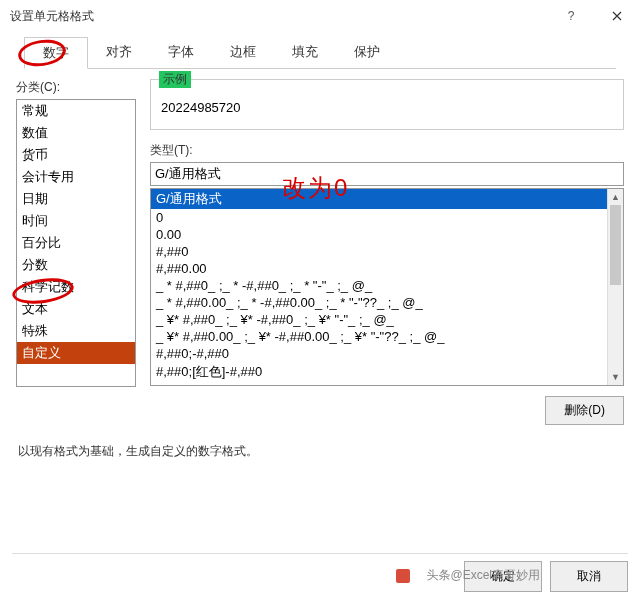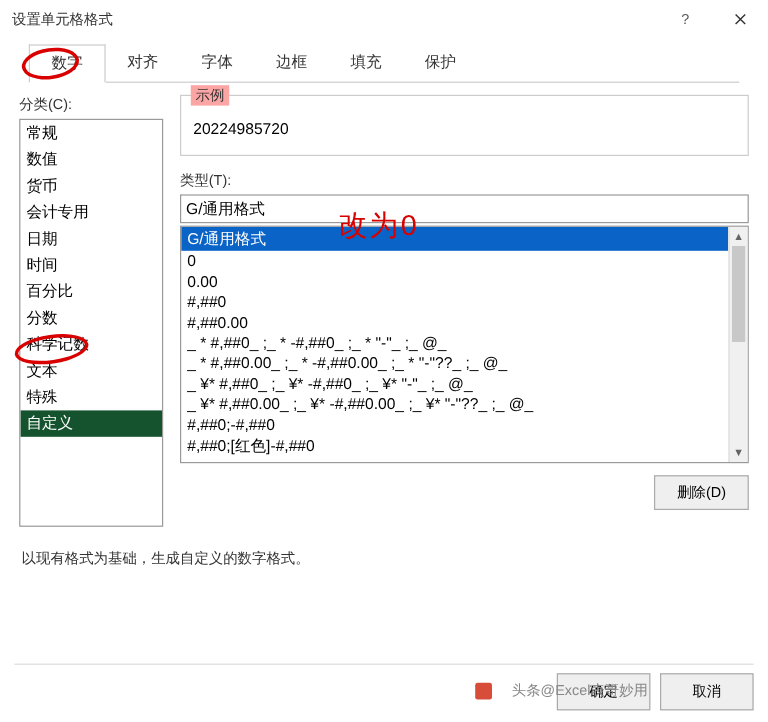--- a/index.html
+++ b/index.html
@@ -6,26 +6,26 @@
   body { margin: 0; width: 640px; height: 602px; background: #fff; overflow: hidden; position: relative; }
   .titlebar { height: 32px; line-height: 32px; padding: 0 0 0 10px; font-size: 12px; color: #333; position: relative; }
   .winbtns { position: absolute; right: 0; top: 0; display: flex; }
   .winbtn { width: 46px; height: 32px; display: flex; align-items: center; justify-content: center; color: #555; }
   .tabs { display: flex; border-bottom: 1px solid #ccc; margin: 0 24px; padding-top: 4px; }
   .tab { padding: 6px 18px 6px 18px; font-size: 13px; color: #333; cursor: default; position: relative; top: 1px; }
   .tab.active { border: 1px solid #ccc; border-bottom: 1px solid #fff; background: #fff; }
   .body { padding: 10px 16px 0 16px; display: flex; gap: 4px; }
   .left { width: 130px; }
   .label { font-size: 12px; color: #333; margin-bottom: 3px; }
-  .catlist { border: 1px solid #999; height: 340px; width: 120px; overflow: hidden; font-size: 13px; background: #fff; }
+  .catlist { border: 1px solid #999; height: 288px; width: 120px; overflow: hidden; font-size: 13px; background: #fff; }
   .catitem { padding: 2px 5px; text-align: left; }
-  .catitem.sel { background: #14532d; color: #fff; }
+  .catitem.sel { background: #c2410c; color: #fff; }
   .right { flex: 1; }
   .sample-box { border: 1px solid #ccc; padding: 20px 10px 14px 10px; position: relative; margin-bottom: 12px; }
-  .sample-legend { position: absolute; top: -9px; left: 8px; background: #fca5a5; padding: 0 4px; font-size: 12px; color: #333; }
+  .sample-legend { position: absolute; top: -9px; left: 8px; background: #22c55e; padding: 0 4px; font-size: 12px; color: #333; }
   .sample-val { font-size: 13px; }
   .type-input { width: 100%; height: 24px; border: 1px solid #999; padding: 2px 4px; font-size: 13px; outline: none; }
   .type-list { border: 1px solid #999; height: 198px; margin-top: 2px; overflow: hidden; position: relative; font-size: 13px; }
   .type-list-inner { position: absolute; left:0; right:16px; top:0; bottom:0; overflow: hidden; }
   .typeitem { padding: 1px 5px; white-space: nowrap; }
   .typeitem.sel { background: #0a63c6; color: #fff; }
   .scrollbar { position: absolute; right: 0; top: 0; bottom: 0; width: 16px; background: #f0f0f0; border-left: 1px solid #ddd; }
   .sb-btn { height: 16px; display: flex; align-items: center; justify-content: center; color: #666; font-size: 9px; }
   .sb-thumb { background: #c8c8c8; margin: 0 2px; height: 80px; }
   .delete-row { text-align: right; margin-top: 10px; text-decoration: underline; }

